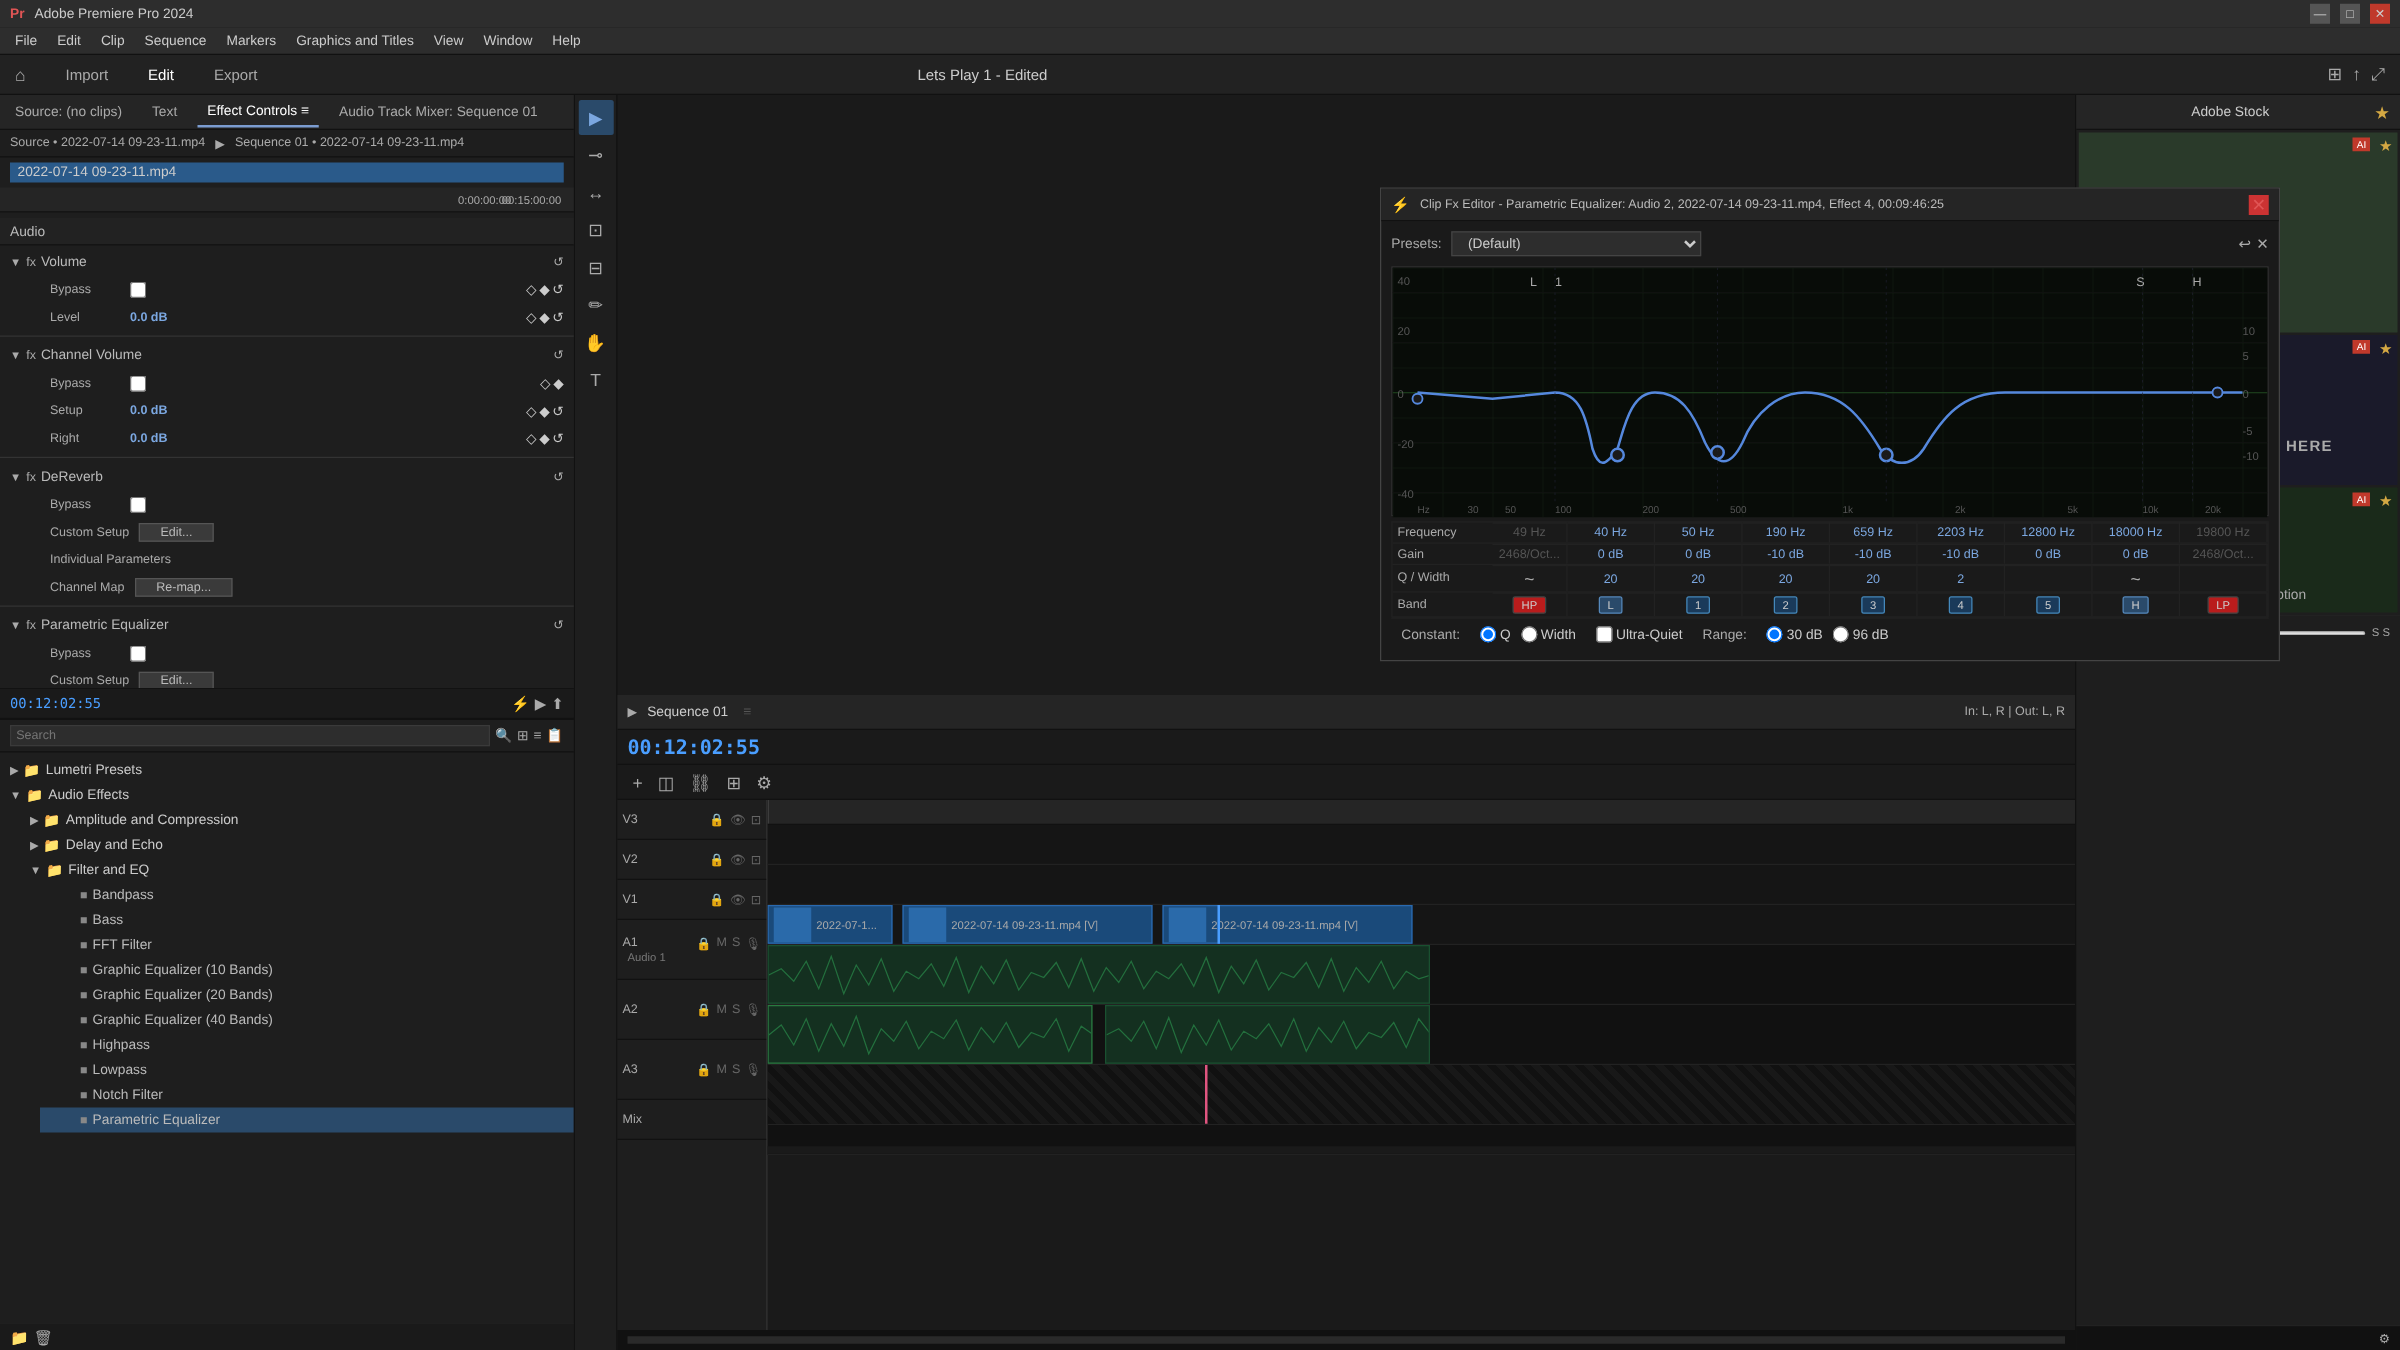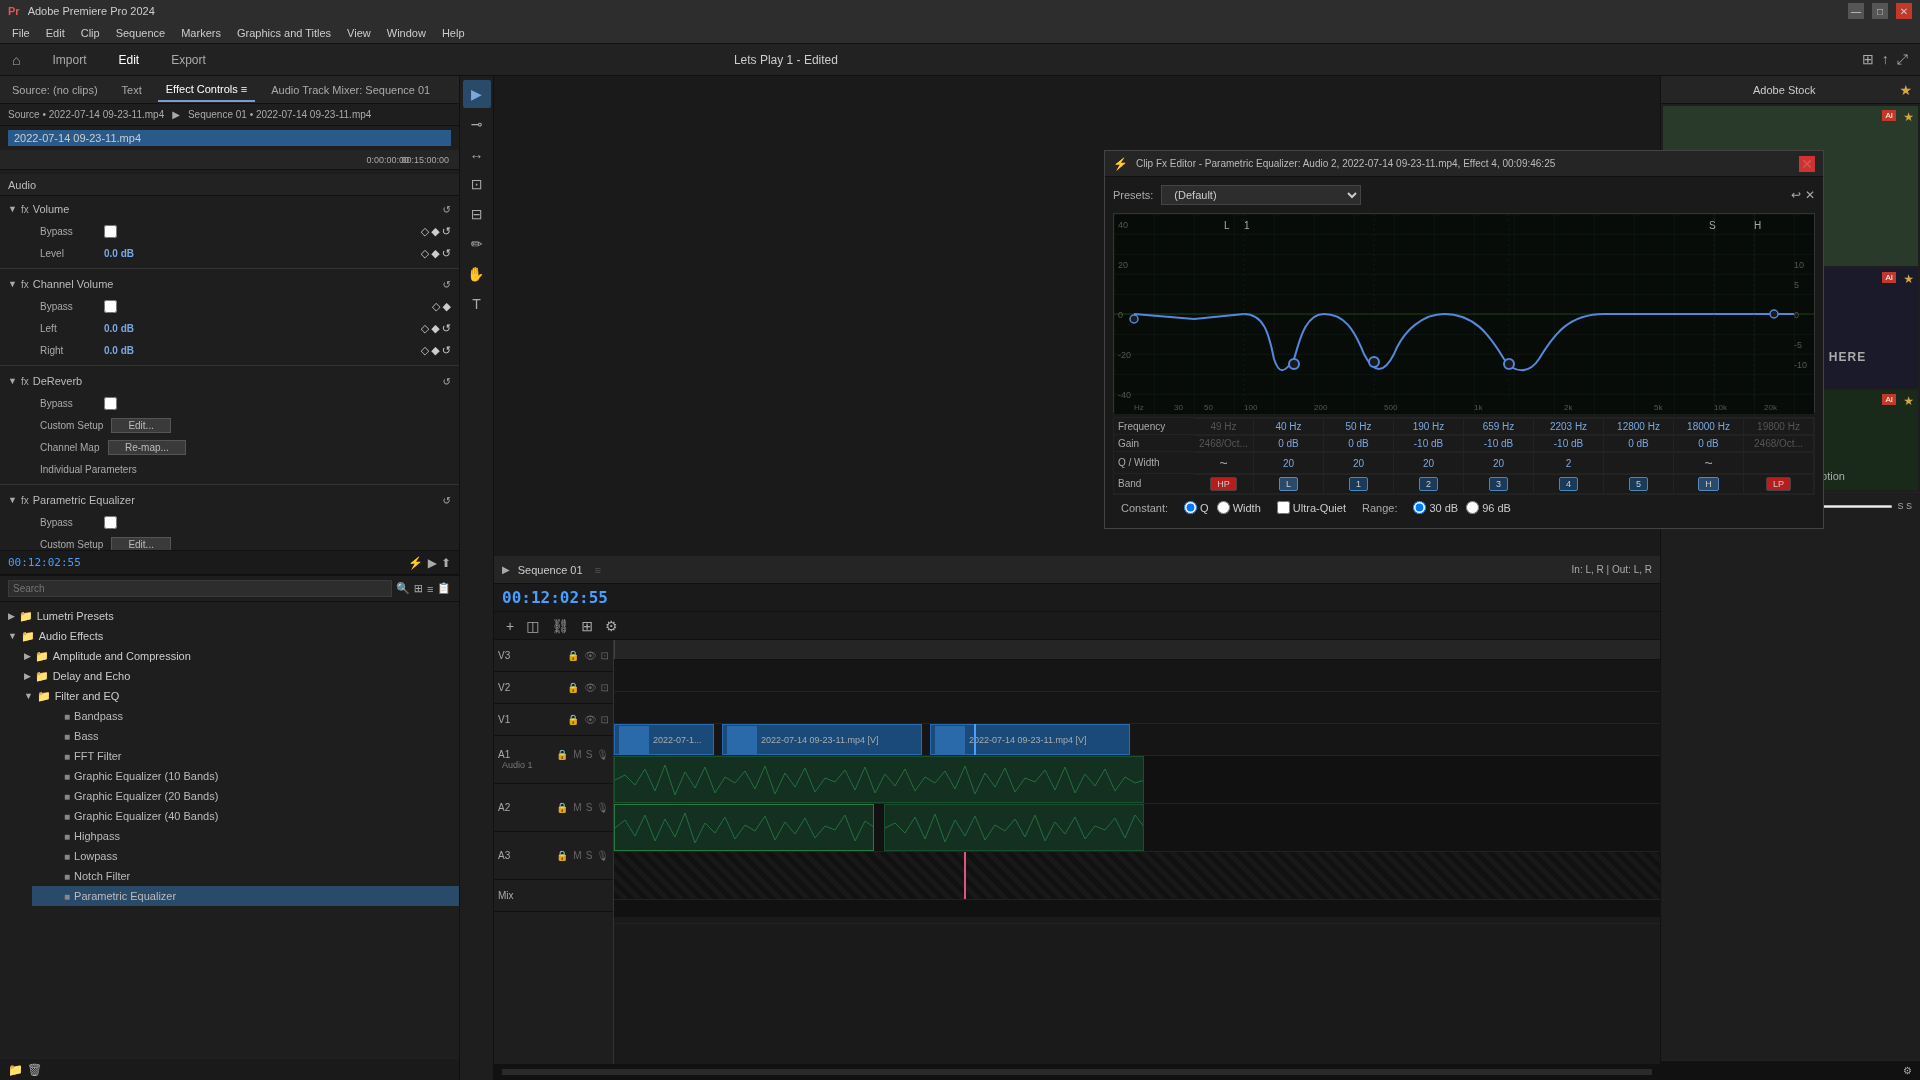--- a/index.html
+++ b/index.html
@@ -258,21 +258,21 @@
           </div>
           <div class="fx-row">
             <span class="label">Bypass</span>
             <input type="checkbox" class="bypass-checkbox" style="">
             <div class="fx-controls-right">
               <span>◇</span>
               <span>◆</span>
             </div>
           </div>
           <div class="fx-row">
-            <span class="label">Left</span>
+            <span class="label">Setup</span>
             <span class="value">0.0 dB</span>
             <div class="fx-controls-right">
               <span>◇</span>
               <span>◆</span>
               <span>↺</span>
             </div>
           </div>
           <div class="fx-row">
             <span class="label">Right</span>
             <span class="value">0.0 dB</span>
@@ -295,25 +295,25 @@
           </div>
           <div class="fx-row">
             <span class="label">Bypass</span>
             <input type="checkbox" class="bypass-checkbox" style="">
           </div>
           <div class="fx-row">
             <span class="label">Custom Setup</span>
             <button class="fx-edit-btn">Edit...</button>
           </div>
           <div class="fx-row">
+            <span class="label">Individual Parameters</span>
+          </div>
+          <div class="fx-row">
             <span class="label">Channel Map</span>
             <button class="fx-edit-btn">Re-map...</button>
-          </div>
-          <div class="fx-row">
-            <span class="label">Individual Parameters</span>
           </div>
         </div>
 
         <div class="divider-line"></div>
 
         <div class="fx-section">
           <div class="fx-header">
             <span class="chevron">▼</span>
             <span class="fx-label">fx</span>
             <span>Parametric Equalizer</span>

